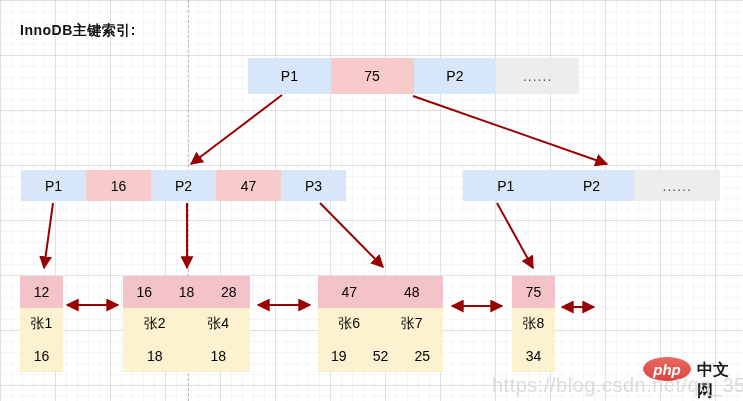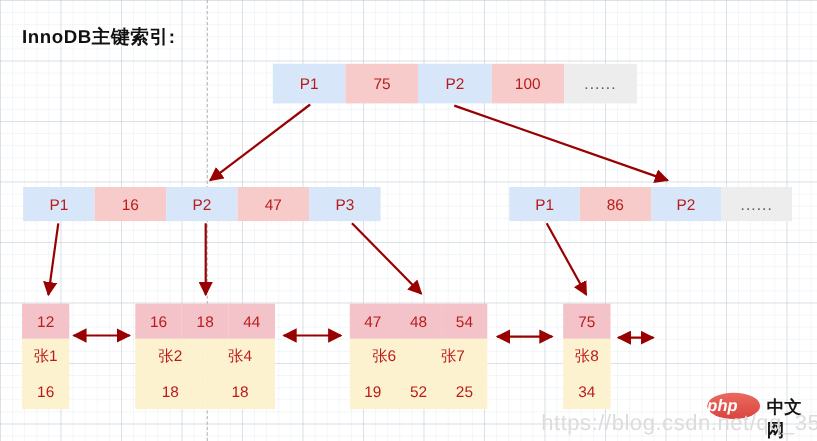--- a/index.html
+++ b/index.html
@@ -15,28 +15,28 @@
       linear-gradient(to right, rgba(200,210,222,0.22) 1px, transparent 1px),
       linear-gradient(to bottom, rgba(200,210,222,0.22) 1px, transparent 1px);
     background-size: 55px 55px, 55px 55px, 11px 11px, 11px 11px;
   }
   .page-divider {
     position: absolute; top: 0; left: 188px; height: 401px; width: 0;
     border-left: 1px dashed #bcbcbc;
   }
   .title {
     position: absolute; left: 20px; top: 22px;
-    font-size: 17px; font-weight: bold; color: #111; letter-spacing: 0.5px;
+    font-size: 14px; font-weight: bold; color: #111; letter-spacing: 0.5px;
   }
   .node {
     position: absolute; display: flex; align-items: stretch;
   }
   .cell {
     flex: 1; display: flex; align-items: center; justify-content: center;
-    font-size: 14px; color: #b91c1c;
+    font-size: 14px; color: #000000;
   }
   .cell.blue  { background: #d7e7f9; }
   .cell.pink  { background: #f6cbca; }
   .cell.gray  { background: #ededed; color: #555; letter-spacing: 1px; }
   .node-root { left: 248px; top: 58px; width: 331px; height: 36px; }
   .node-int-left  { left: 21px;  top: 170px; width: 325px; height: 31px; }
   .node-int-right { left: 463px; top: 170px; width: 257px; height: 31px; }
   .leaf { position: absolute; }
   .leaf .row { display: flex; height: 32px; }
   .leaf .row .cell { font-size: 14px; }
@@ -44,21 +44,21 @@
   .leaf .row.data .cell { background: #fdf2cf; }
   .leaf-1 { left: 20px;  top: 276px; width: 43px; border-radius: 19px; }
   .leaf-2 { left: 123px; top: 276px; width: 127px; }
   .leaf-3 { left: 318px; top: 276px; width: 125px; }
   .leaf-4 { left: 512px; top: 276px; width: 43px; }
   .arrows { position: absolute; left: 0; top: 0; width: 743px; height: 401px; pointer-events: none; }
   .wm-logo {
     position: absolute; left: 643px; top: 357px; width: 48px; height: 24px;
     background: linear-gradient(#ea6a60, #da4540);
     border-radius: 50%;
-    display: flex; align-items: center; justify-content: flex-start;
+    display: flex; align-items: center; justify-content: center;
     color: #fff; font-weight: bold; font-style: italic; font-size: 15px;
   }
   .wm-brand {
     position: absolute; left: 697px; top: 360px;
     font-size: 16px; font-weight: bold; color: #161616;
   }
   .wm-url {
     position: absolute; left: 492px; top: 374px;
     font-size: 20px; color: #dcdcdc; letter-spacing: 0.5px;
   }
@@ -92,72 +92,69 @@
       <line x1="258" y1="305" x2="310" y2="305" marker-start="url(#ahr)" marker-end="url(#ah)"></line>
       <line x1="452" y1="306" x2="502" y2="306" marker-start="url(#ahr)" marker-end="url(#ah)"></line>
       <line x1="562" y1="307" x2="594" y2="307" marker-start="url(#ahr)" marker-end="url(#ah)"></line>
     </g>
   </svg>
 
   <div class="node node-root">
     <div class="cell blue">P1</div>
     <div class="cell pink">75</div>
     <div class="cell blue">P2</div>
-    <div class="cell pink">100</div>
     <div class="cell gray">......</div>
   </div>
 
   <div class="node node-int-left">
     <div class="cell blue">P1</div>
     <div class="cell pink">16</div>
     <div class="cell blue">P2</div>
     <div class="cell pink">47</div>
     <div class="cell blue">P3</div>
   </div>
 
   <div class="node node-int-right">
     <div class="cell blue">P1</div>
-    <div class="cell pink">86</div>
     <div class="cell blue">P2</div>
     <div class="cell gray">......</div>
   </div>
 
   <div class="leaf leaf-1">
     <div class="row keys">
       <div class="cell">12</div>
     </div>
     <div class="row data">
       <div class="cell">张1</div>
     </div>
     <div class="row data">
       <div class="cell">16</div>
     </div>
   </div>
 
   <div class="leaf leaf-2">
     <div class="row keys">
       <div class="cell">16</div>
       <div class="cell">18</div>
-      <div class="cell">44</div>
+      <div class="cell">28</div>
     </div>
     <div class="row data">
       <div class="cell">张2</div>
       <div class="cell">张4</div>
     </div>
     <div class="row data">
       <div class="cell">18</div>
       <div class="cell">18</div>
     </div>
   </div>
 
   <div class="leaf leaf-3">
     <div class="row keys">
       <div class="cell">47</div>
       <div class="cell">48</div>
-      <div class="cell">54</div>
     </div>
     <div class="row data">
       <div class="cell">张6</div>
       <div class="cell">张7</div>
     </div>
     <div class="row data">
       <div class="cell">19</div>
       <div class="cell">52</div>
       <div class="cell">25</div>
     </div>

